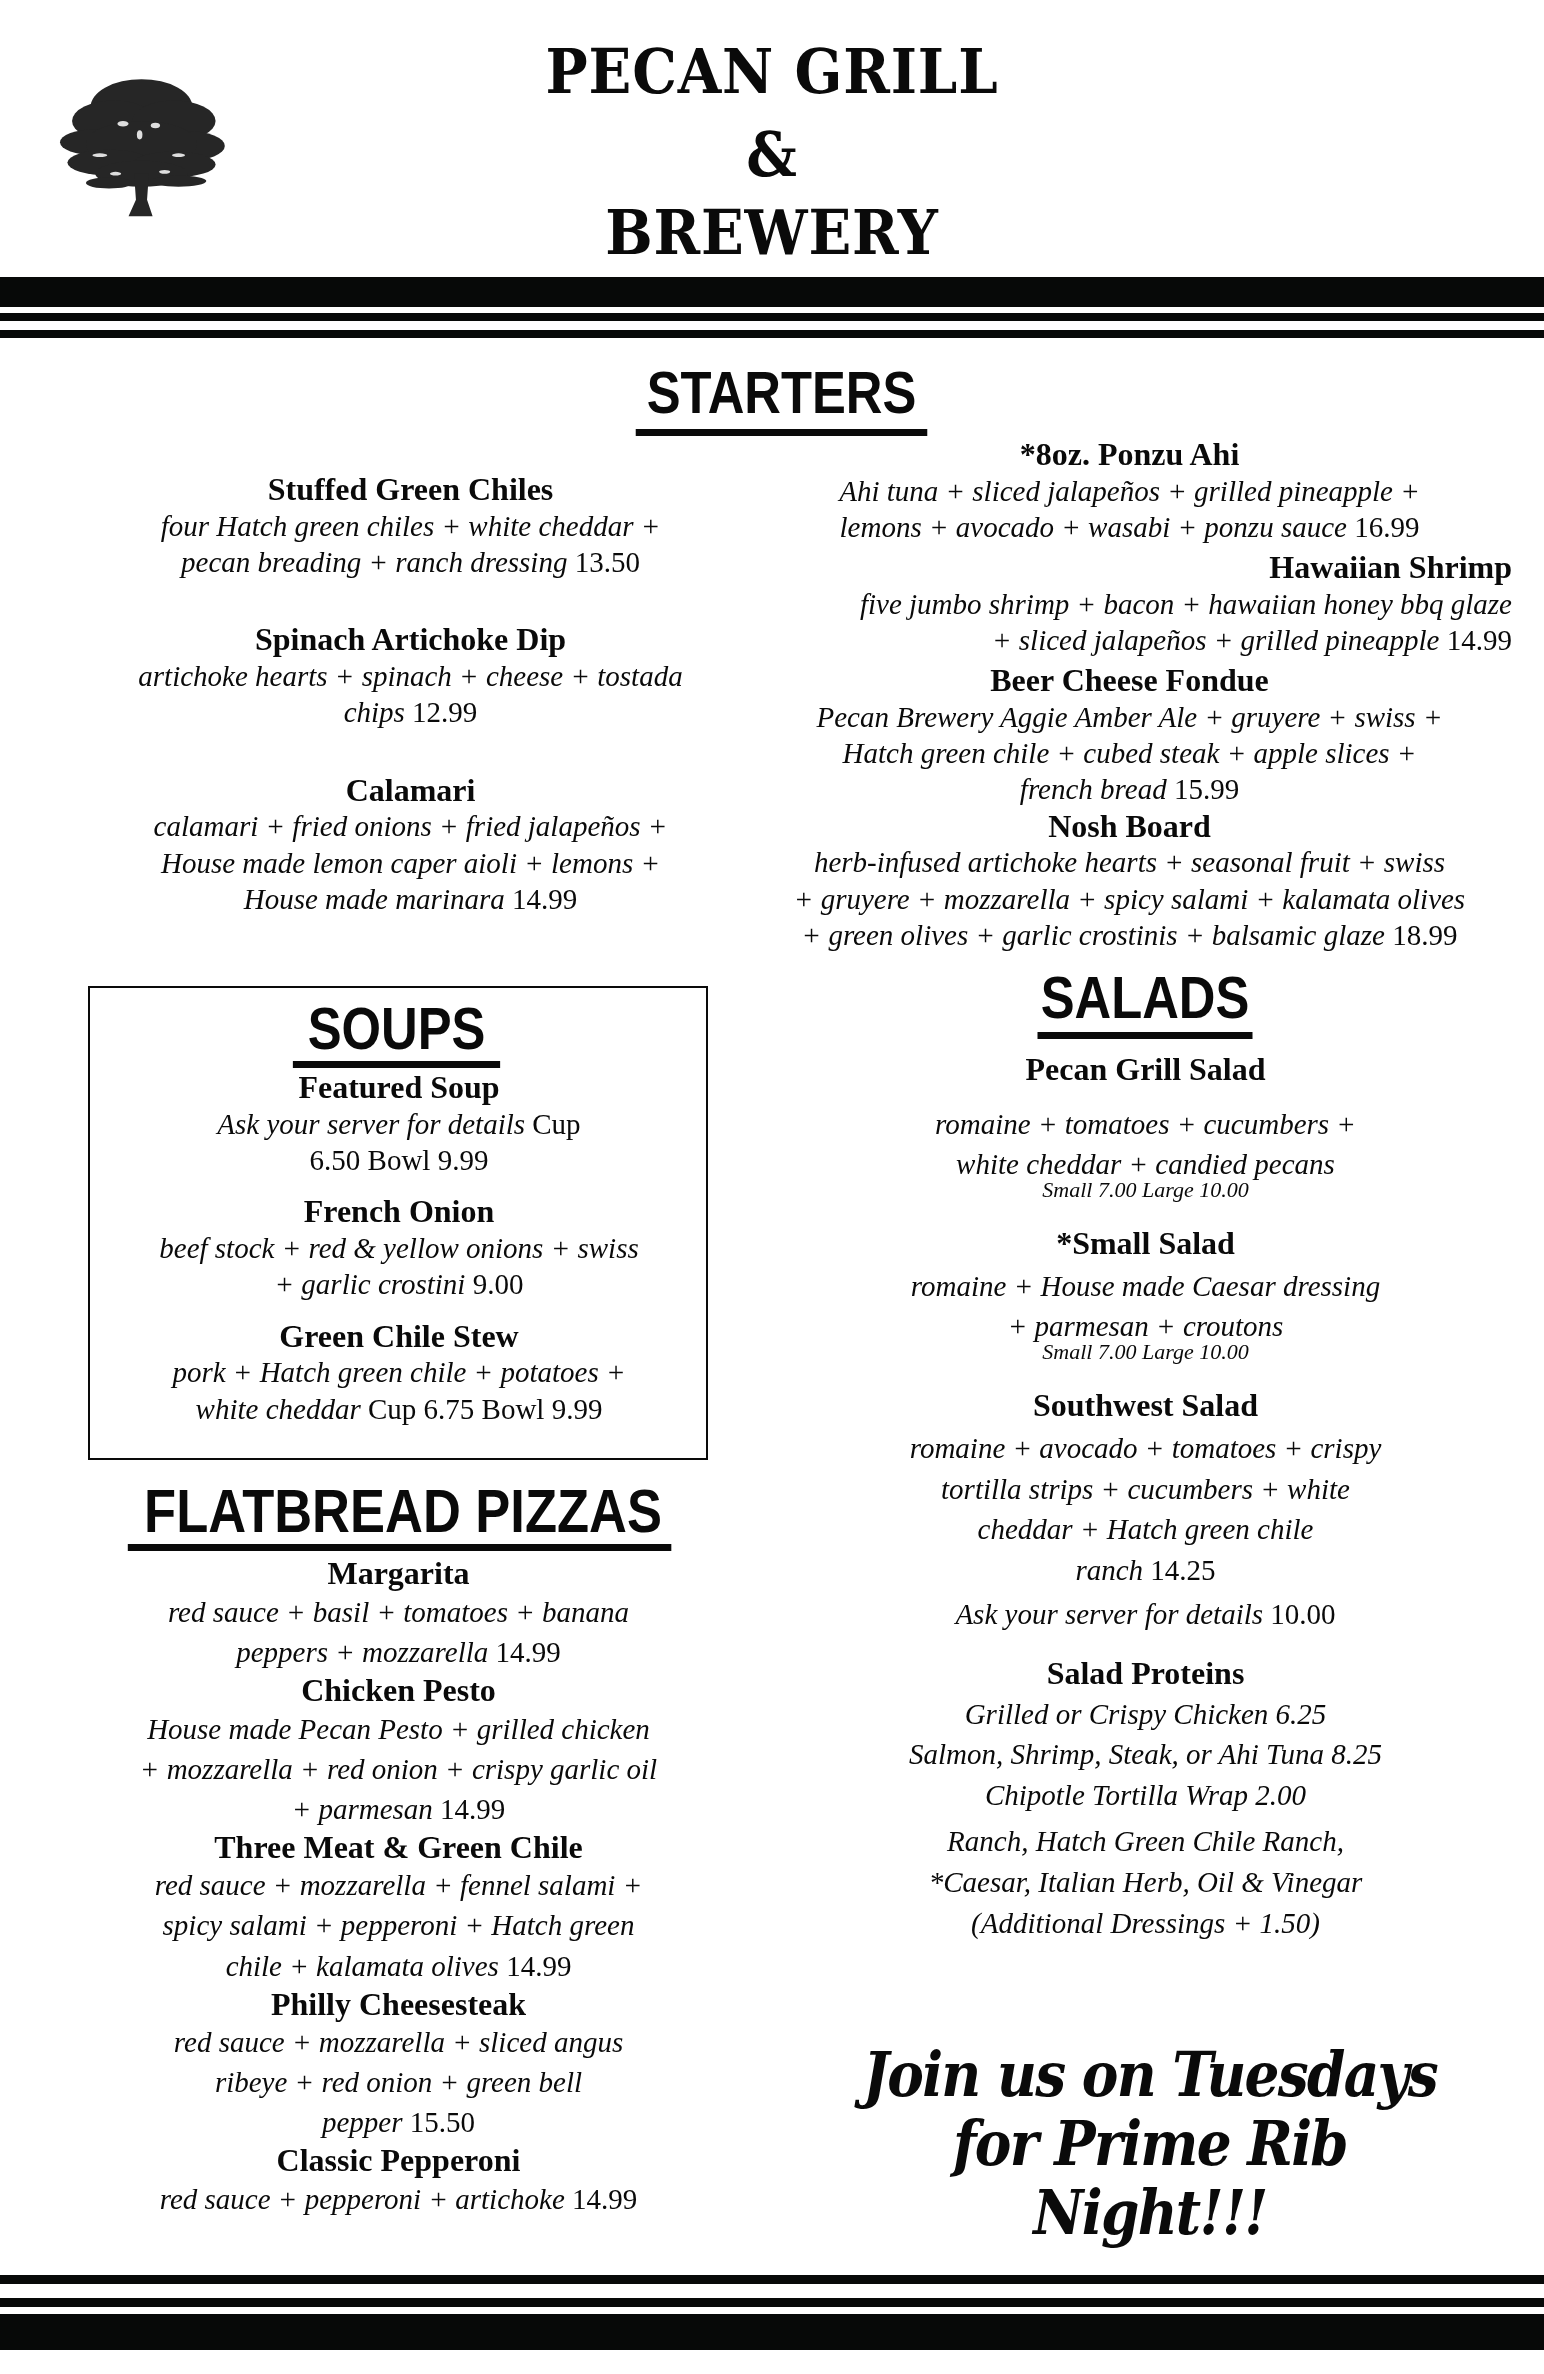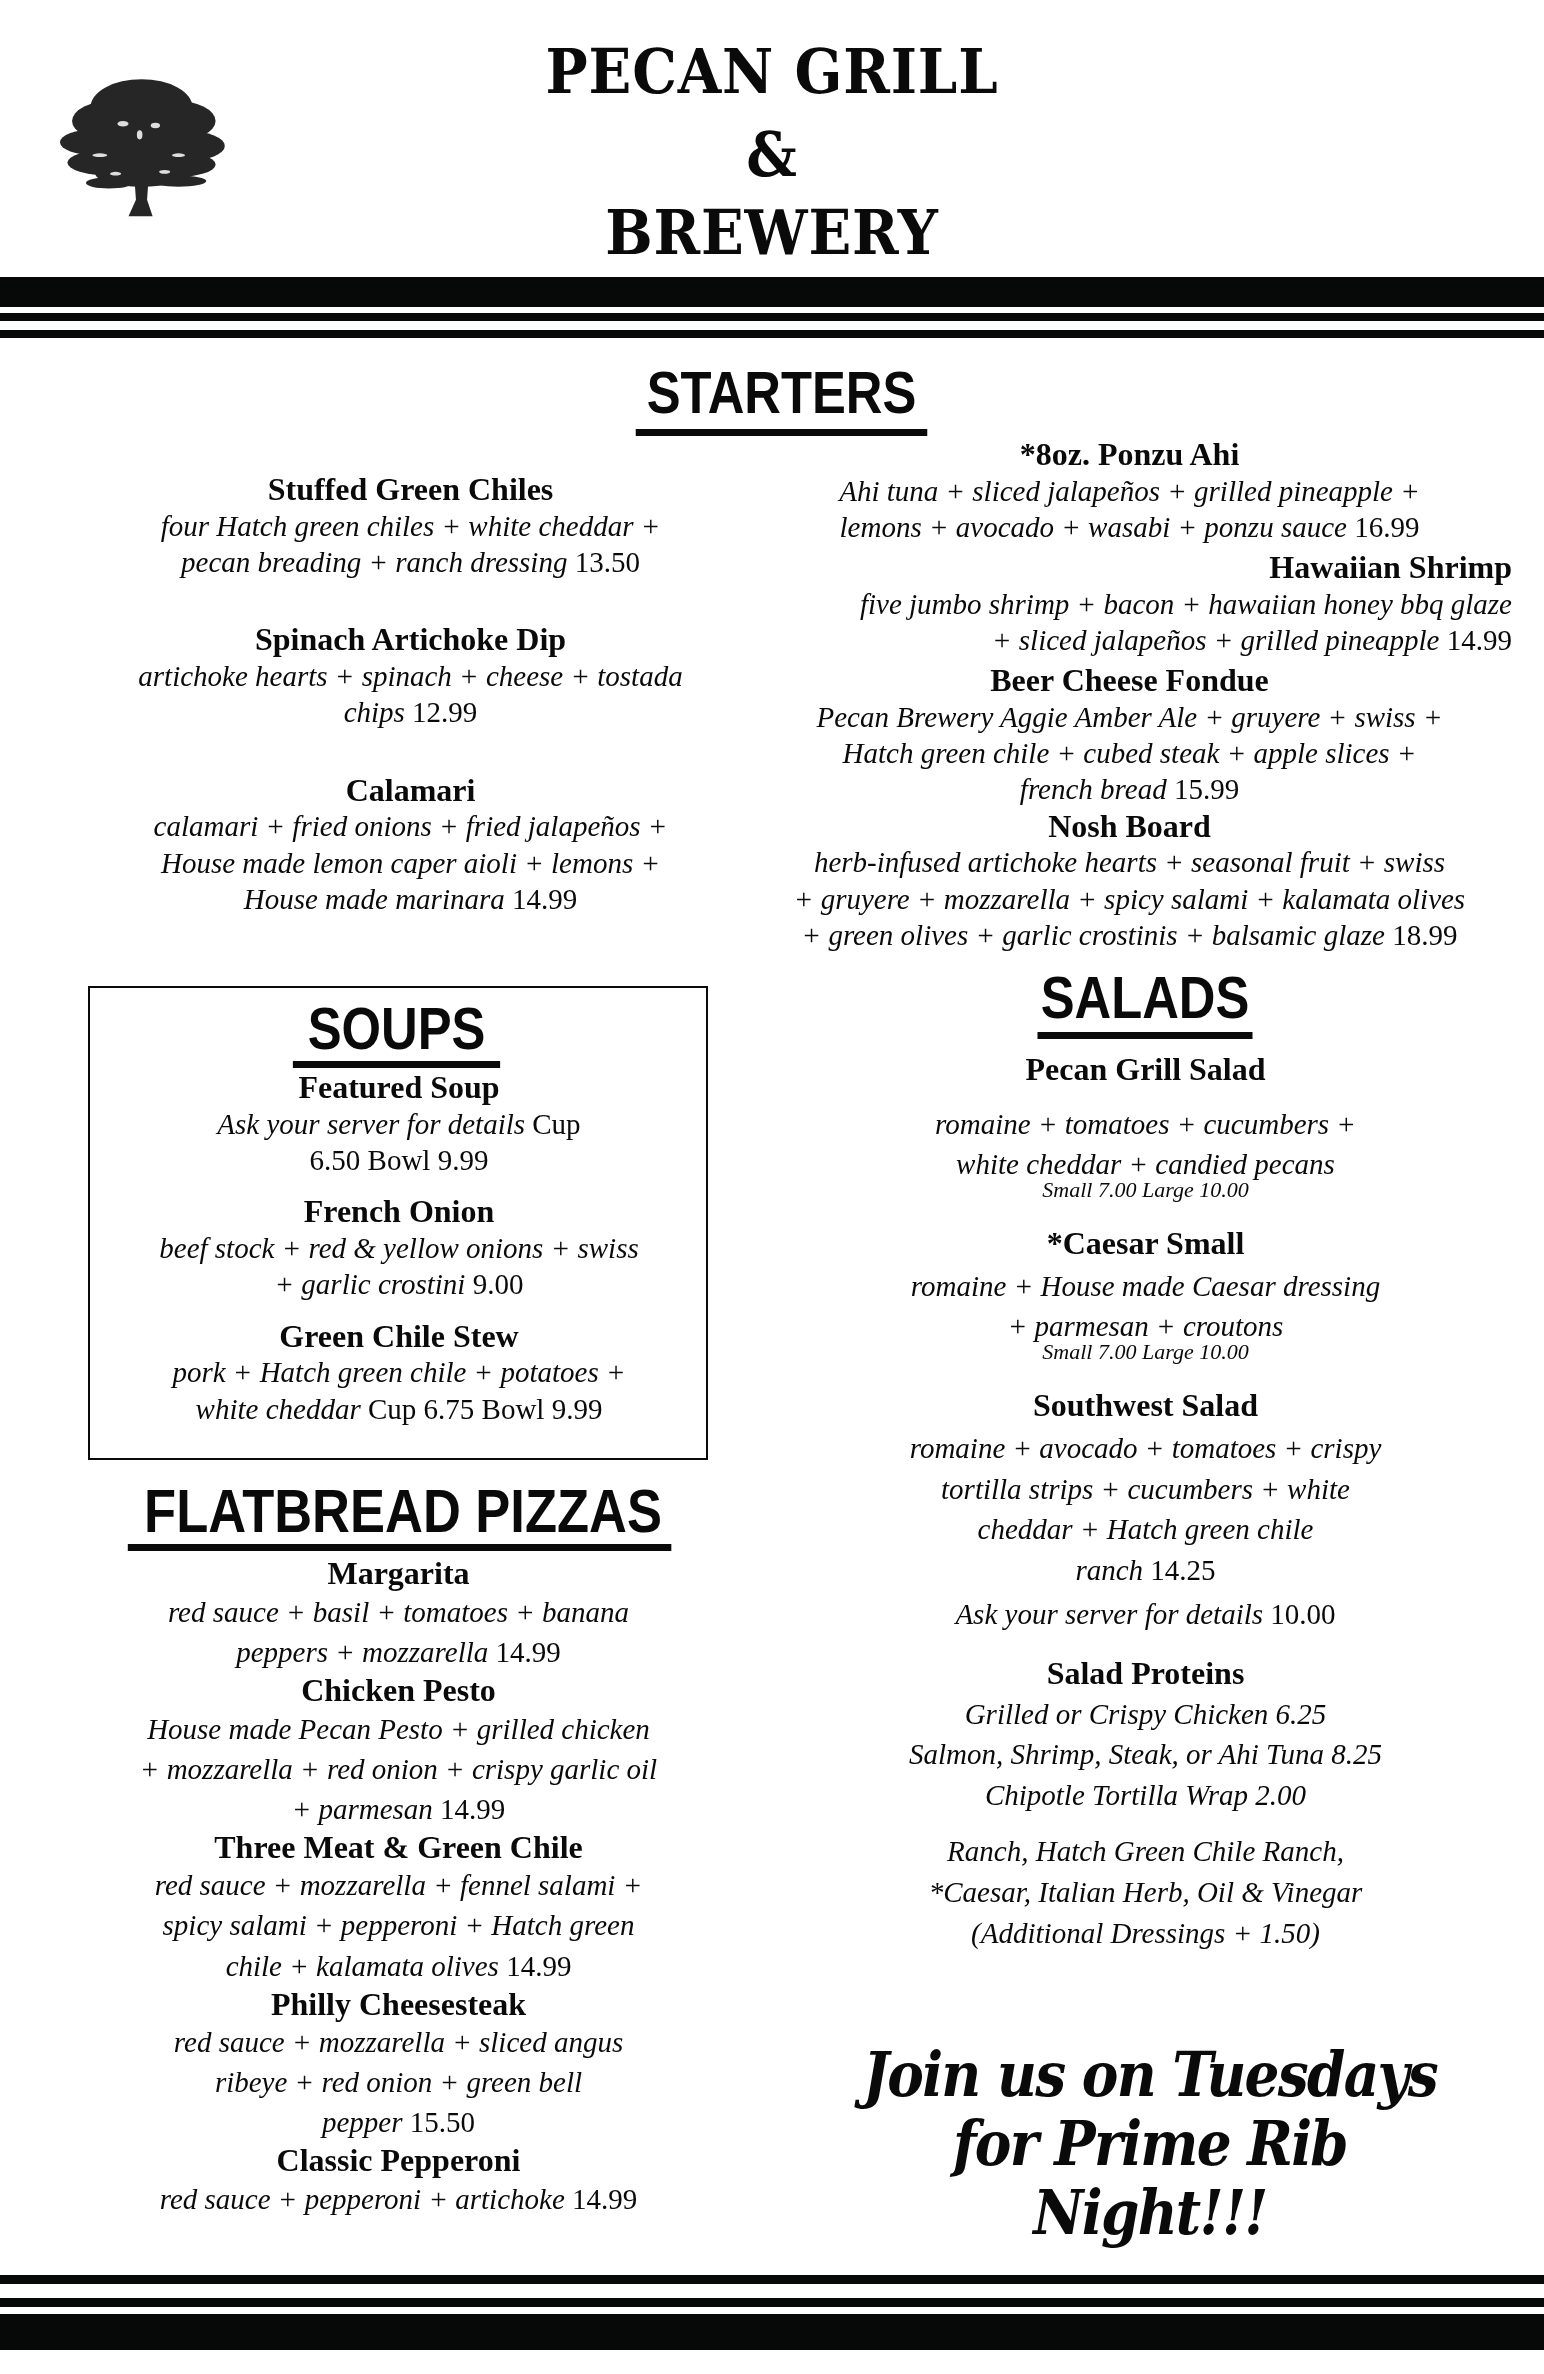--- a/index.html
+++ b/index.html
@@ -167,21 +167,21 @@
   <span class="ul" style="margin-top:3.7px;"></span>
 </div>
 <div class="col" style="left:779px;top:1051px;width:733px;">
   <div>
     <div class="item-name">Pecan Grill Salad</div>
     <div class="item-desc" style="line-height:1.4;margin-top:16px;">romaine + tomatoes + cucumbers +</div>
     <div class="item-desc" style="line-height:1.4;">white cheddar + candied pecans</div>
     <div class="small" style="margin-top:-5.6px;">Small 7.00 Large 10.00</div>
   </div>
   <div style="margin-top:24px;">
-    <div class="item-name">*Caesar Small</div>
+    <div class="item-name">*Small Salad</div>
     <div class="item-desc" style="line-height:1.4;margin-top:3.7px;">romaine + House made Caesar dressing</div>
     <div class="item-desc" style="line-height:1.4;">+ parmesan + croutons</div>
     <div class="small" style="margin-top:-5.6px;">Small 7.00 Large 10.00</div>
   </div>
   <div style="margin-top:24px;">
     <div class="item-name">Southwest Salad</div>
     <div class="item-desc" style="line-height:1.4;margin-top:3.7px;">romaine + avocado + tomatoes + crispy</div>
     <div class="item-desc" style="line-height:1.4;">tortilla strips + cucumbers + white</div>
     <div class="item-desc" style="line-height:1.4;">cheddar + Hatch green chile</div>
     <div class="item-desc" style="line-height:1.4;"><span>ranch</span> <span class="price">14.25</span></div>
@@ -189,21 +189,21 @@
   <div>
     <div class="item-desc" style="line-height:1.4;margin-top:3.7px;"><span>Ask your server for details</span> <span class="price">10.00</span></div>
   </div>
   <div style="margin-top:20.4px;">
     <div class="item-name">Salad Proteins</div>
     <div class="item-desc" style="line-height:1.4;margin-top:1.9px;">Grilled or Crispy Chicken 6.25</div>
     <div class="item-desc" style="line-height:1.4;">Salmon, Shrimp, Steak, or Ahi Tuna 8.25</div>
     <div class="item-desc" style="line-height:1.4;">Chipotle Tortilla Wrap 2.00</div>
   </div>
   <div style="margin-top:3.7px;">
-    <div class="item-desc" style="line-height:1.4;margin-top:16px;">Ranch, Hatch Green Chile Ranch,</div>
+    <div class="item-desc" style="line-height:1.4;margin-top:6px;">Ranch, Hatch Green Chile Ranch,</div>
     <div class="item-desc" style="line-height:1.4;">*Caesar, Italian Herb, Oil &amp; Vinegar</div>
     <div class="item-desc" style="line-height:1.4;">(Additional Dressings + 1.50)</div>
   </div>
 </div>
 
 <div class="promo">
   <div>Join us on Tuesdays</div>
   <div>for Prime Rib</div>
   <div>Night!!!</div>
 </div>

